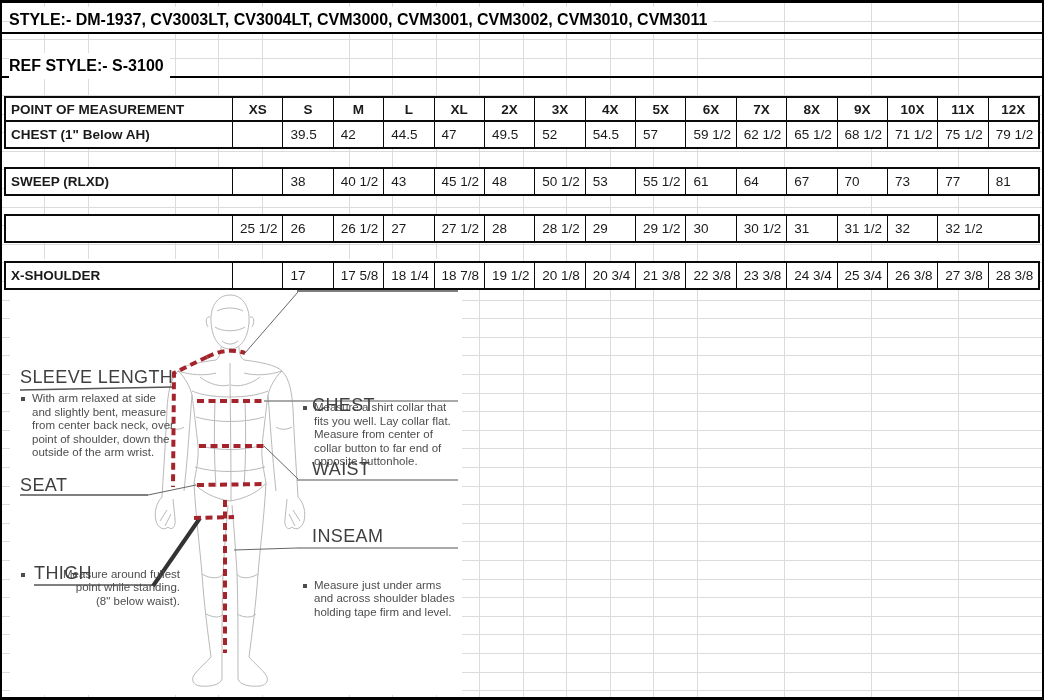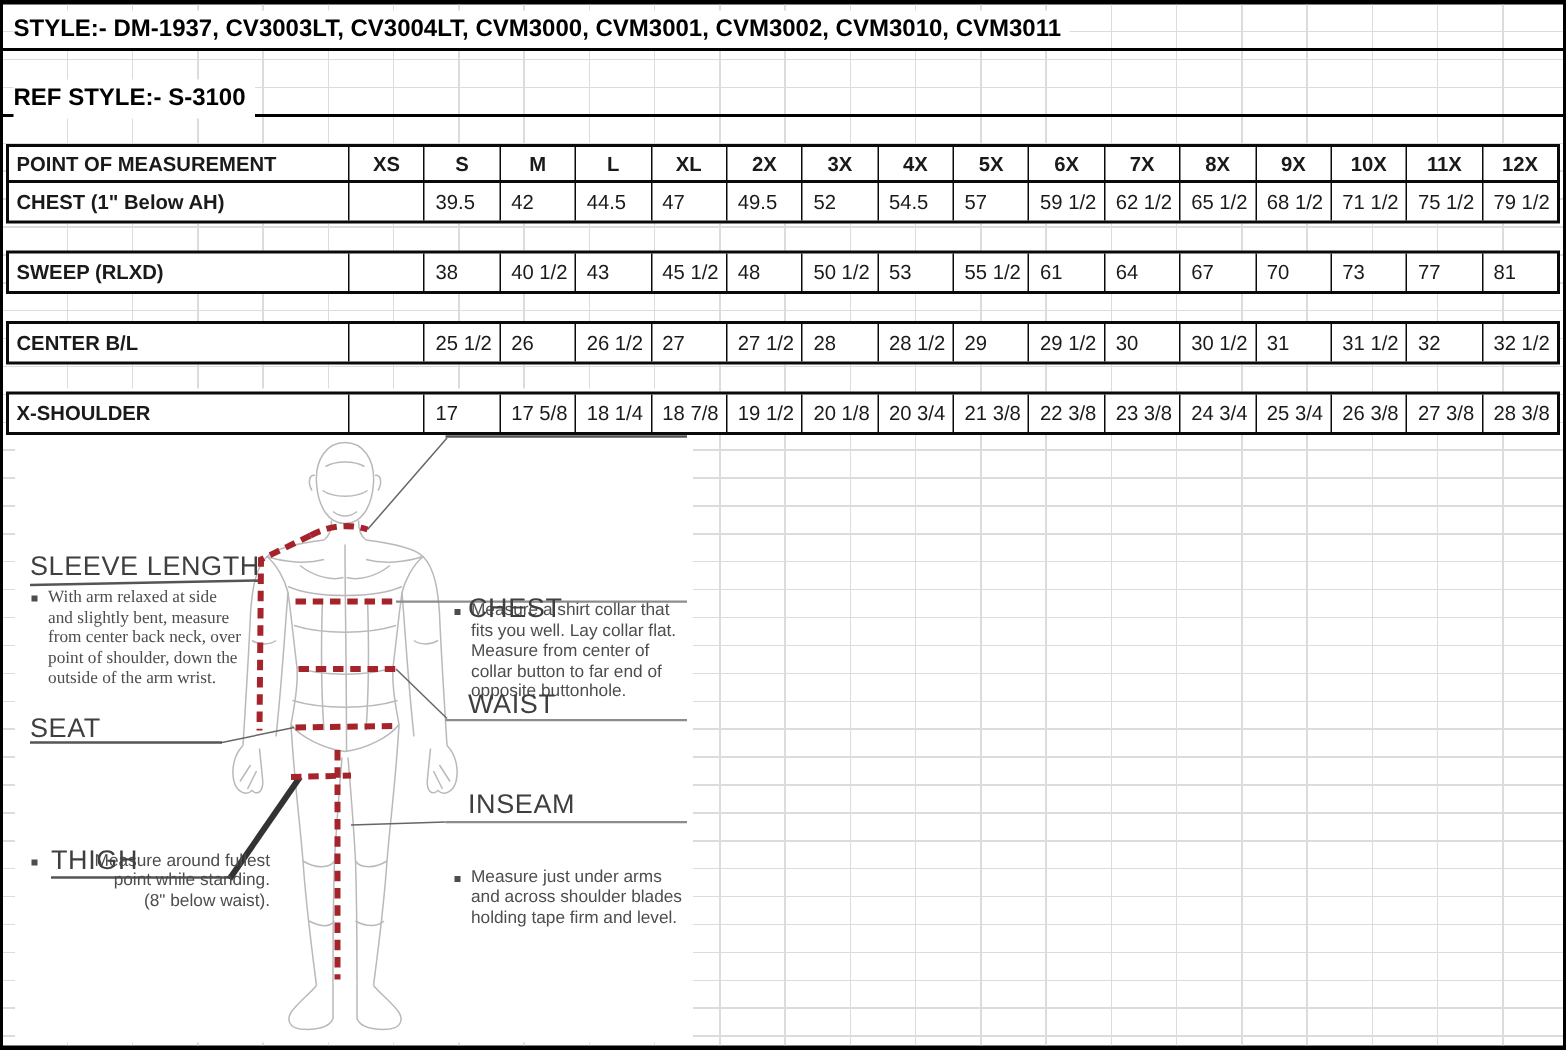--- a/index.html
+++ b/index.html
@@ -31,21 +31,21 @@
   .t-header .t-cell{font-weight:bold; justify-content:center; padding-left:0;}
   .t-header .t-cell.label, .t-cell.label{font-weight:bold; justify-content:flex-start; padding-left:5px; font-size:13.5px;}
   
   #diagram{position:absolute; left:8px; top:256px; width:452px; height:436px; background:#fff; z-index:1;}
   #diagram svg{position:absolute; inset:0;}
   .g-title{position:absolute; font-size:18px; letter-spacing:.4px; color:#3f3f3f; white-space:nowrap; z-index:2;}
   .g-text{position:absolute; font-size:11.5px; line-height:13.5px; color:#4d4d4d;
           white-space:pre-line; z-index:2;}
   .btext{padding-left:12px; position:relative;}
   .btext::before{content:""; position:absolute; left:1px; top:5px; width:4px; height:4px; background:#4d4d4d;}
-  .g-sleeve-title{left:10px; top:108px;}  .g-sleeve-text{left:10px; top:133px; width:175px;font-family:Liberation Serif, serif;}
+  .g-sleeve-title{left:10px; top:108px;}  .g-sleeve-text{left:10px; top:133px; width:175px;}
   .g-seat-title{left:10px; top:216px;}    .g-seat-text{left:10px; top:241px; width:160px;text-align:right;}
   .g-thigh-title{left:24px; top:304px;}   .g-thigh-text{left:37px; top:330px; width:180px;}
   .g-neck-title{left:302px; top:10px;}    .g-neck-text{left:292px; top:34px; width:165px;}
   .g-chest-title{left:302px; top:136px;}  .g-chest-text{left:292px; top:144px; width:170px;}
   .g-waist-title{left:302px; top:200px;}  .g-waist-text{left:292px; top:224px; width:160px;}
   .g-inseam-title{left:302px; top:267px;}
   .mano{stroke:var(--figure-gray); fill:none; stroke-width:1;}
   .mline{stroke:var(--measure-red); fill:none; stroke-width:4; stroke-dasharray:7 4.5;}
   .rule{stroke:#8c8c8c; stroke-width:1.5; fill:none;}
   .rule-dark{stroke:#555; stroke-width:1.6; fill:none;}
@@ -117,21 +117,20 @@
         <div class="t-cell">55 1/2</div>
         <div class="t-cell">61</div>
         <div class="t-cell">64</div>
         <div class="t-cell">67</div>
         <div class="t-cell">70</div>
         <div class="t-cell">73</div>
         <div class="t-cell">77</div>
         <div class="t-cell">81</div>
       </div>
       <div class="t-row t-data">
-        <div class="t-cell label">CENTER B/L</div>
         <div class="t-cell"></div>
         <div class="t-cell">25 1/2</div>
         <div class="t-cell">26</div>
         <div class="t-cell">26 1/2</div>
         <div class="t-cell">27</div>
         <div class="t-cell">27 1/2</div>
         <div class="t-cell">28</div>
         <div class="t-cell">28 1/2</div>
         <div class="t-cell">29</div>
         <div class="t-cell">29 1/2</div>

